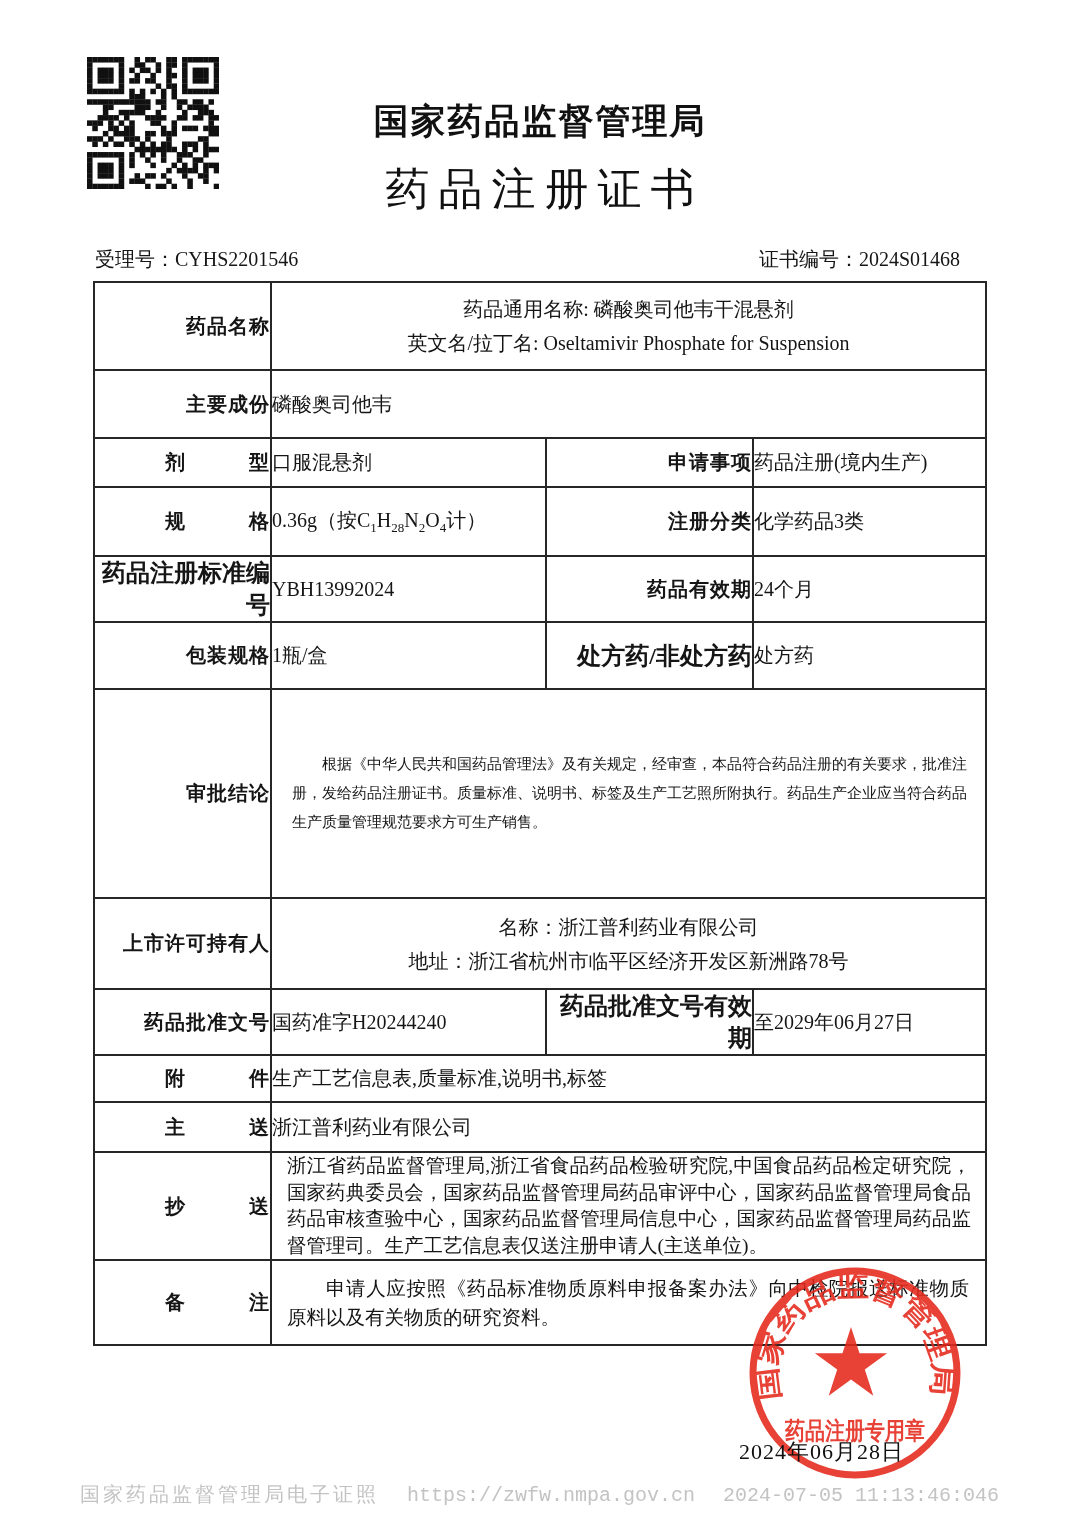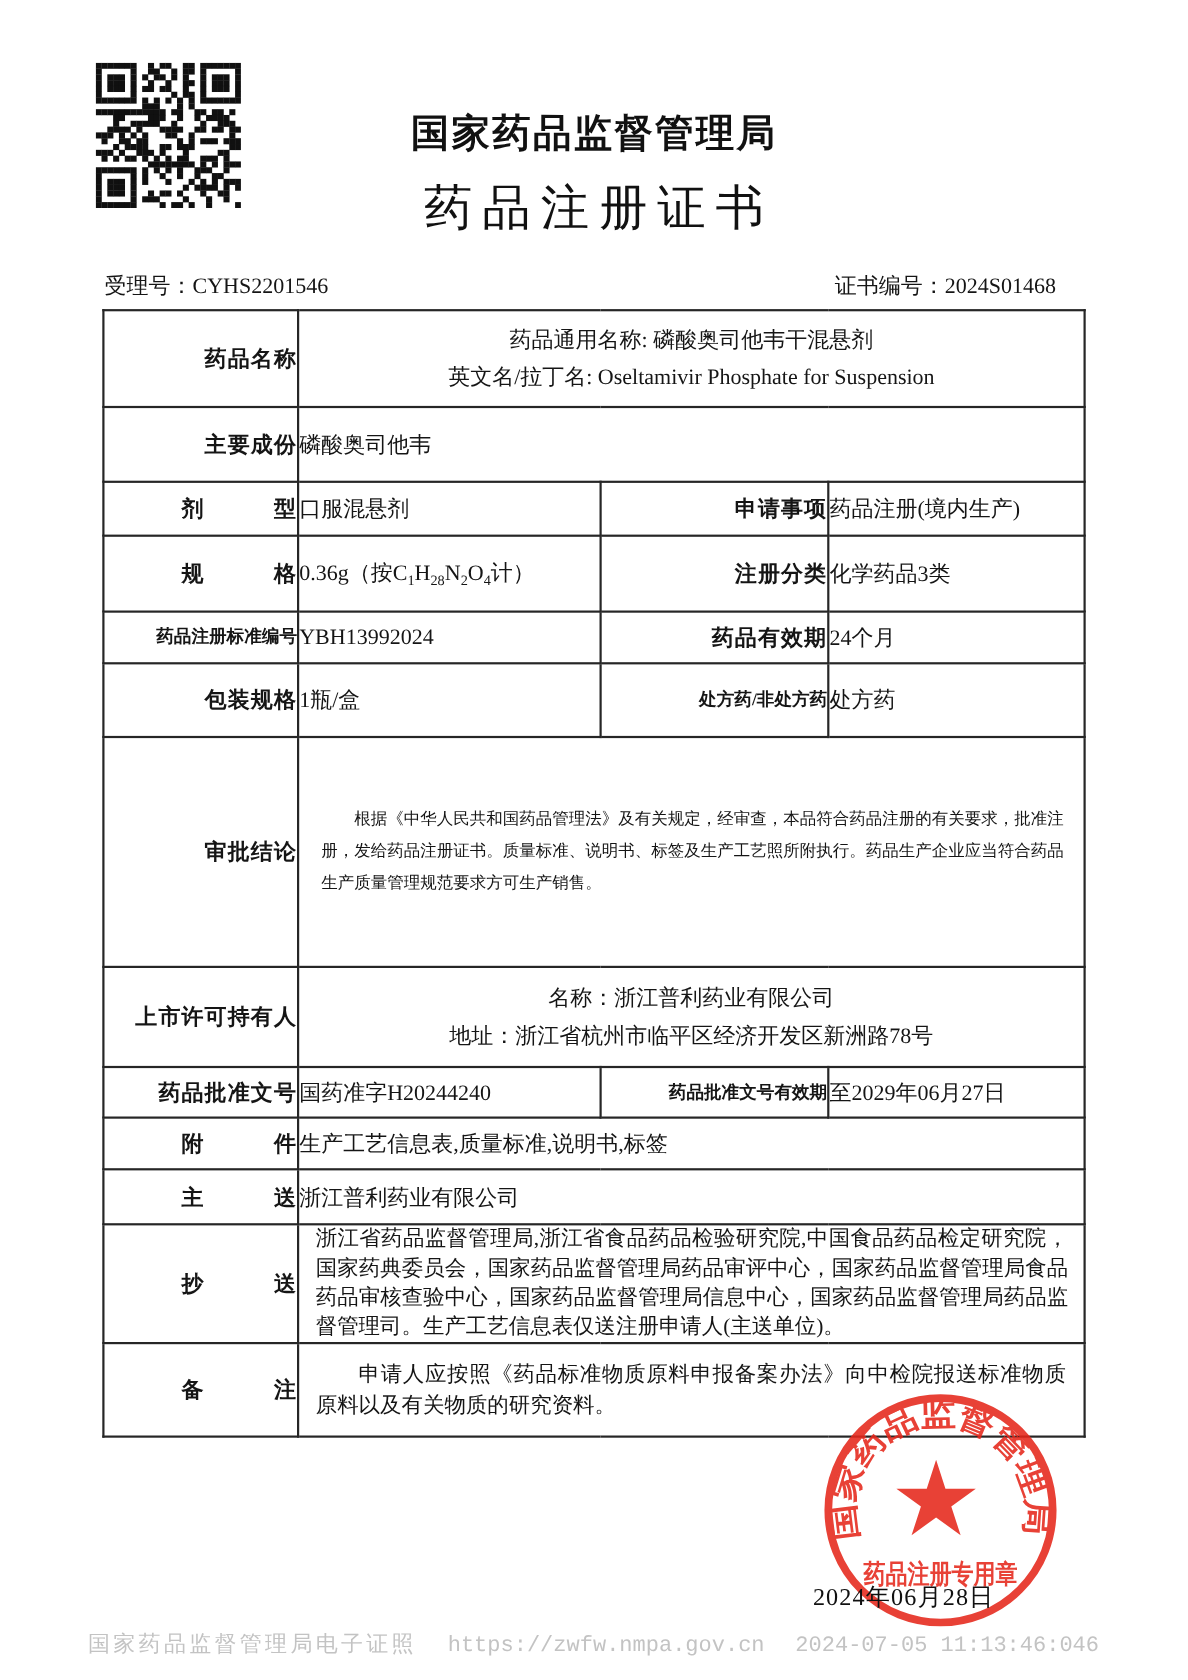--- a/index.html
+++ b/index.html
@@ -16,21 +16,21 @@
         font-family:Liberation Mono, monospace;color:#111;}
   .acceptance-line{position:absolute;left:95px;top:246px;font-size:20px;}
   .cert-line{position:absolute;right:120px;top:246px;font-size:20px;}
 
   
   table.doc-table{position:absolute;left:93px;top:281px;width:892px;
         border-collapse:collapse;table-layout:fixed;}
   table.doc-table td{border:2px solid #262626;font-size:20px;vertical-align:middle;
         padding:0;overflow:hidden;}
   td.lbl{font-weight:700;text-align:right;font-size:21px;letter-spacing:1px;}
-  td.lbl.tight{letter-spacing:0;font-size:16px;}
+  td.lbl.tight{letter-spacing:0;font-size:24px;}
   td.val{padding-left:15px;}
   .two-line div{line-height:34px;}
   .two-line{padding-top:2px;padding-bottom:2px;text-align:center;}
   .par{ text-align:justify;line-height:29px;font-size:15px;
         padding:0 18px 0 20px;text-indent:2em;}
   .par-cc{text-align:justify;line-height:26.5px;font-size:19.5px;
         padding:0 14px 0 15px;text-indent:0;}
   .par-remark{text-align:justify;line-height:29px;font-size:19.5px;
         padding:0 16px 0 15px;text-indent:2em;}
   sub{font-size:13px;}

